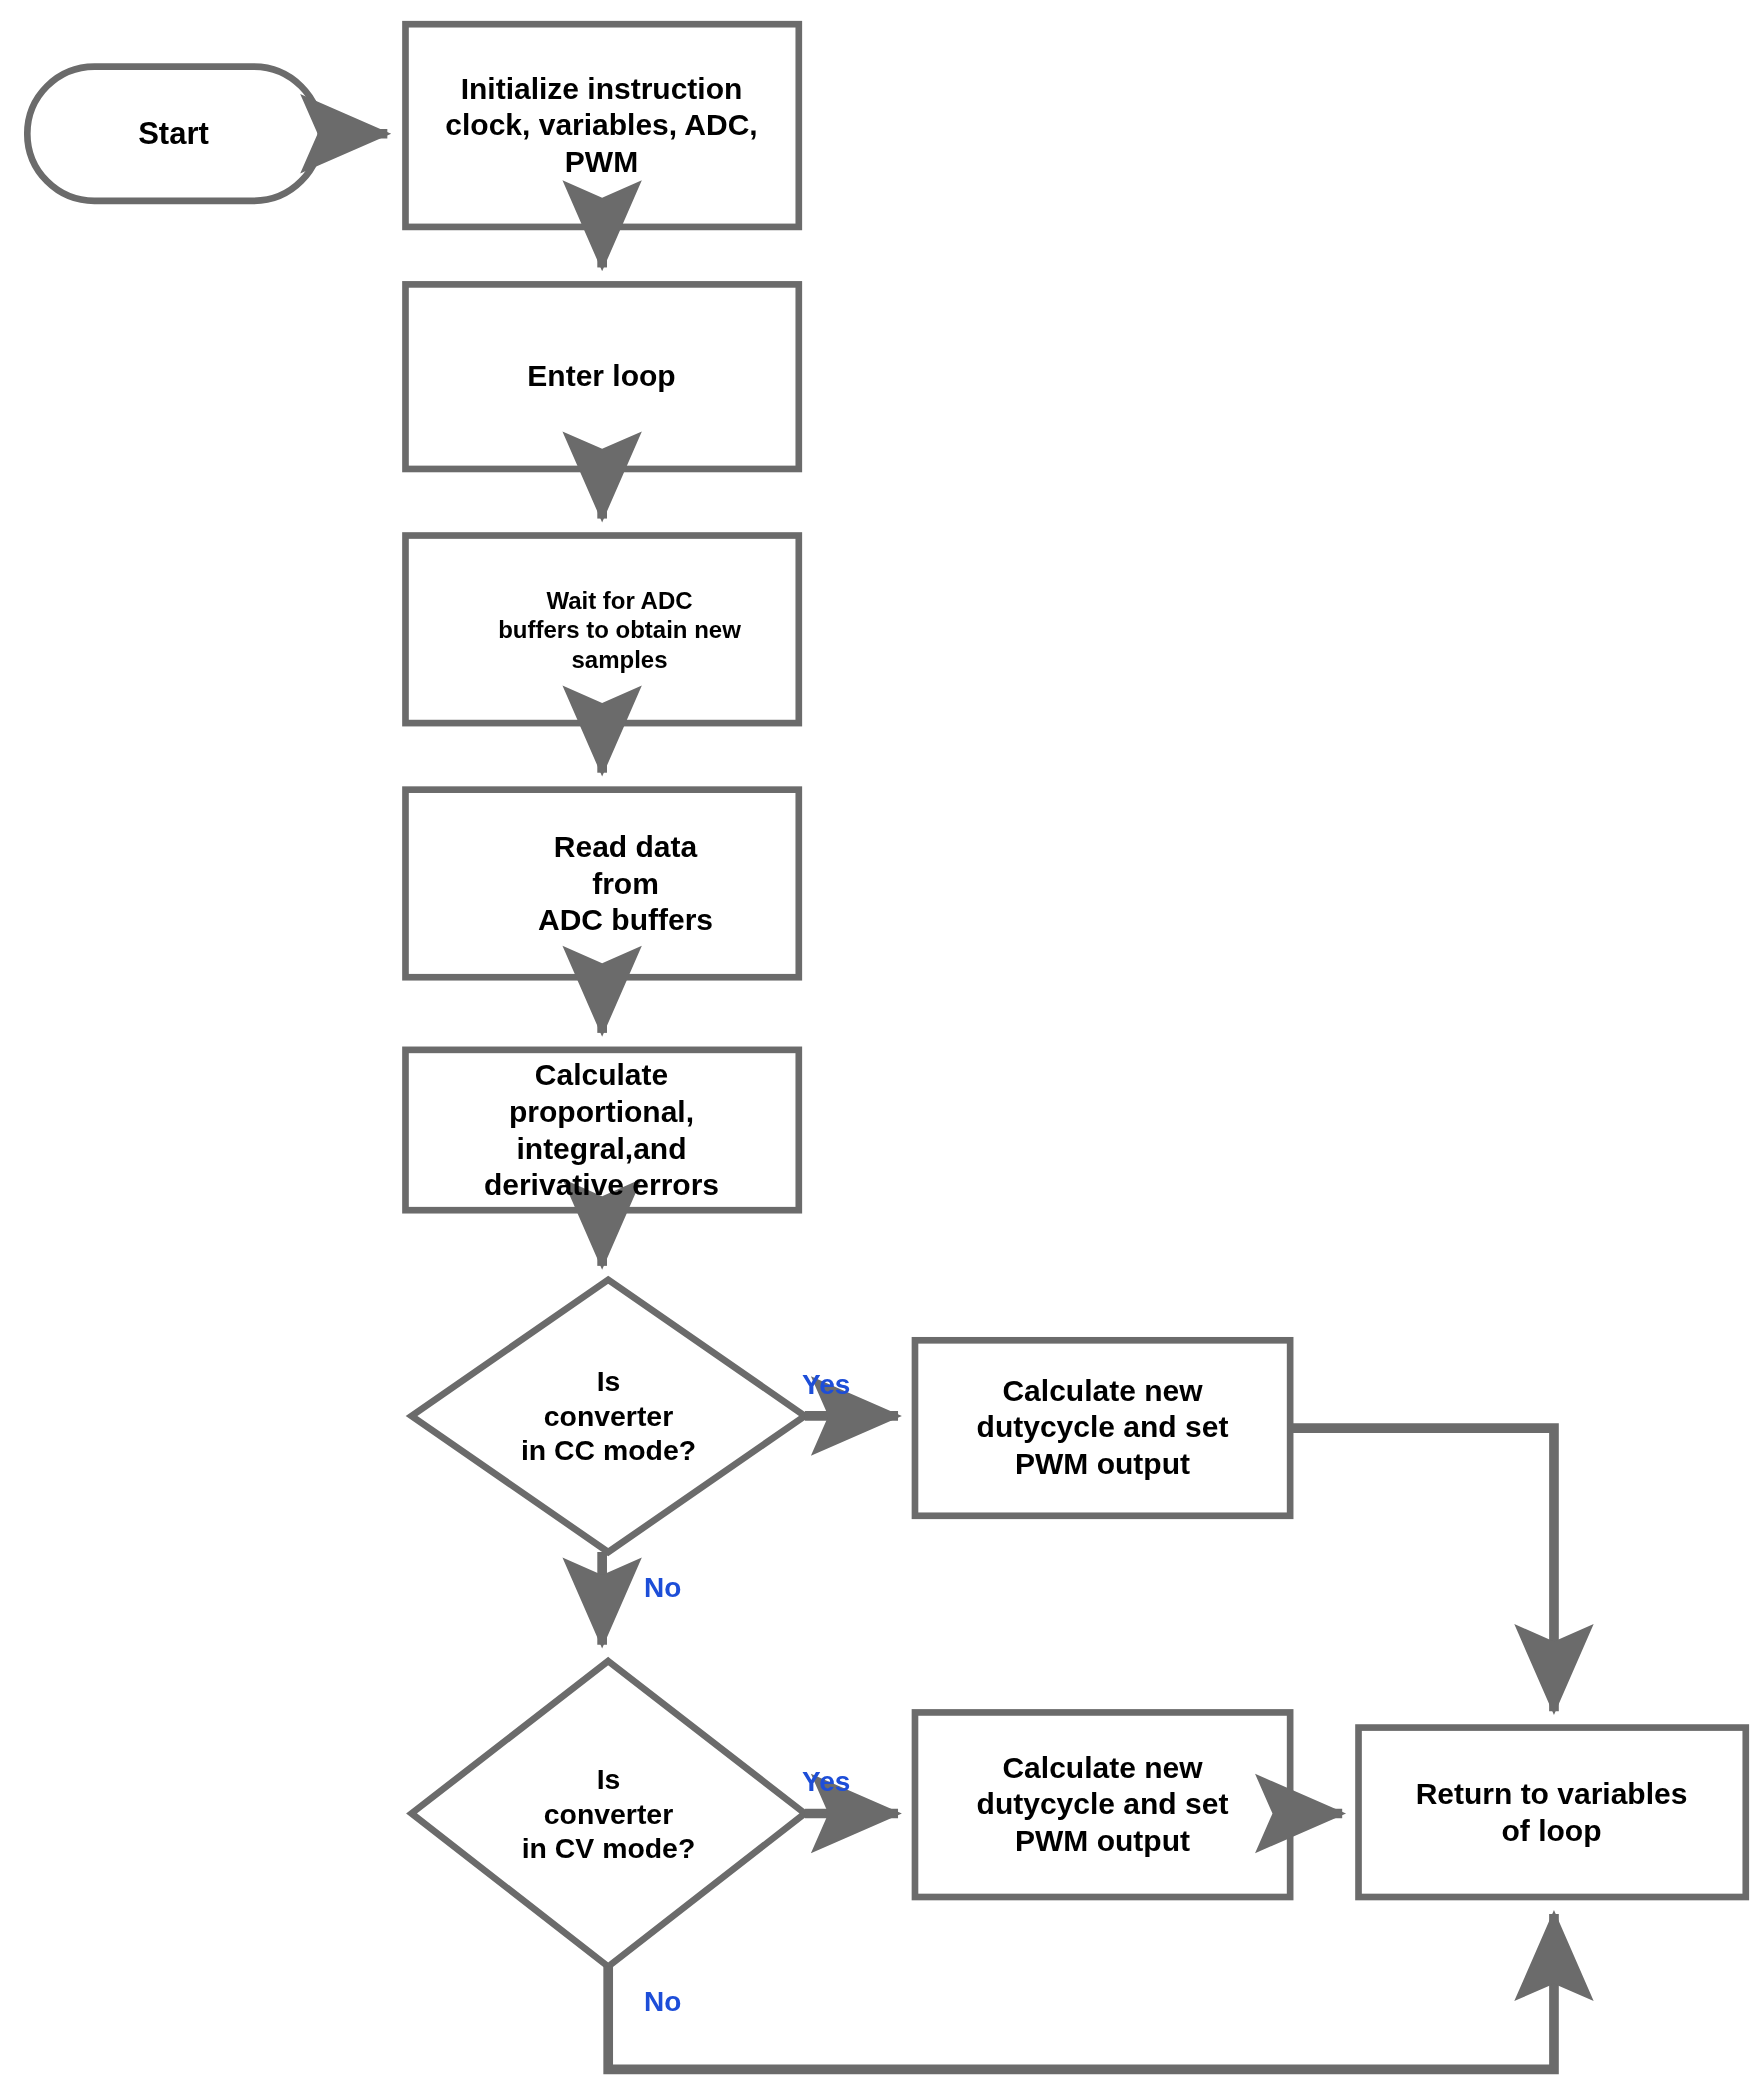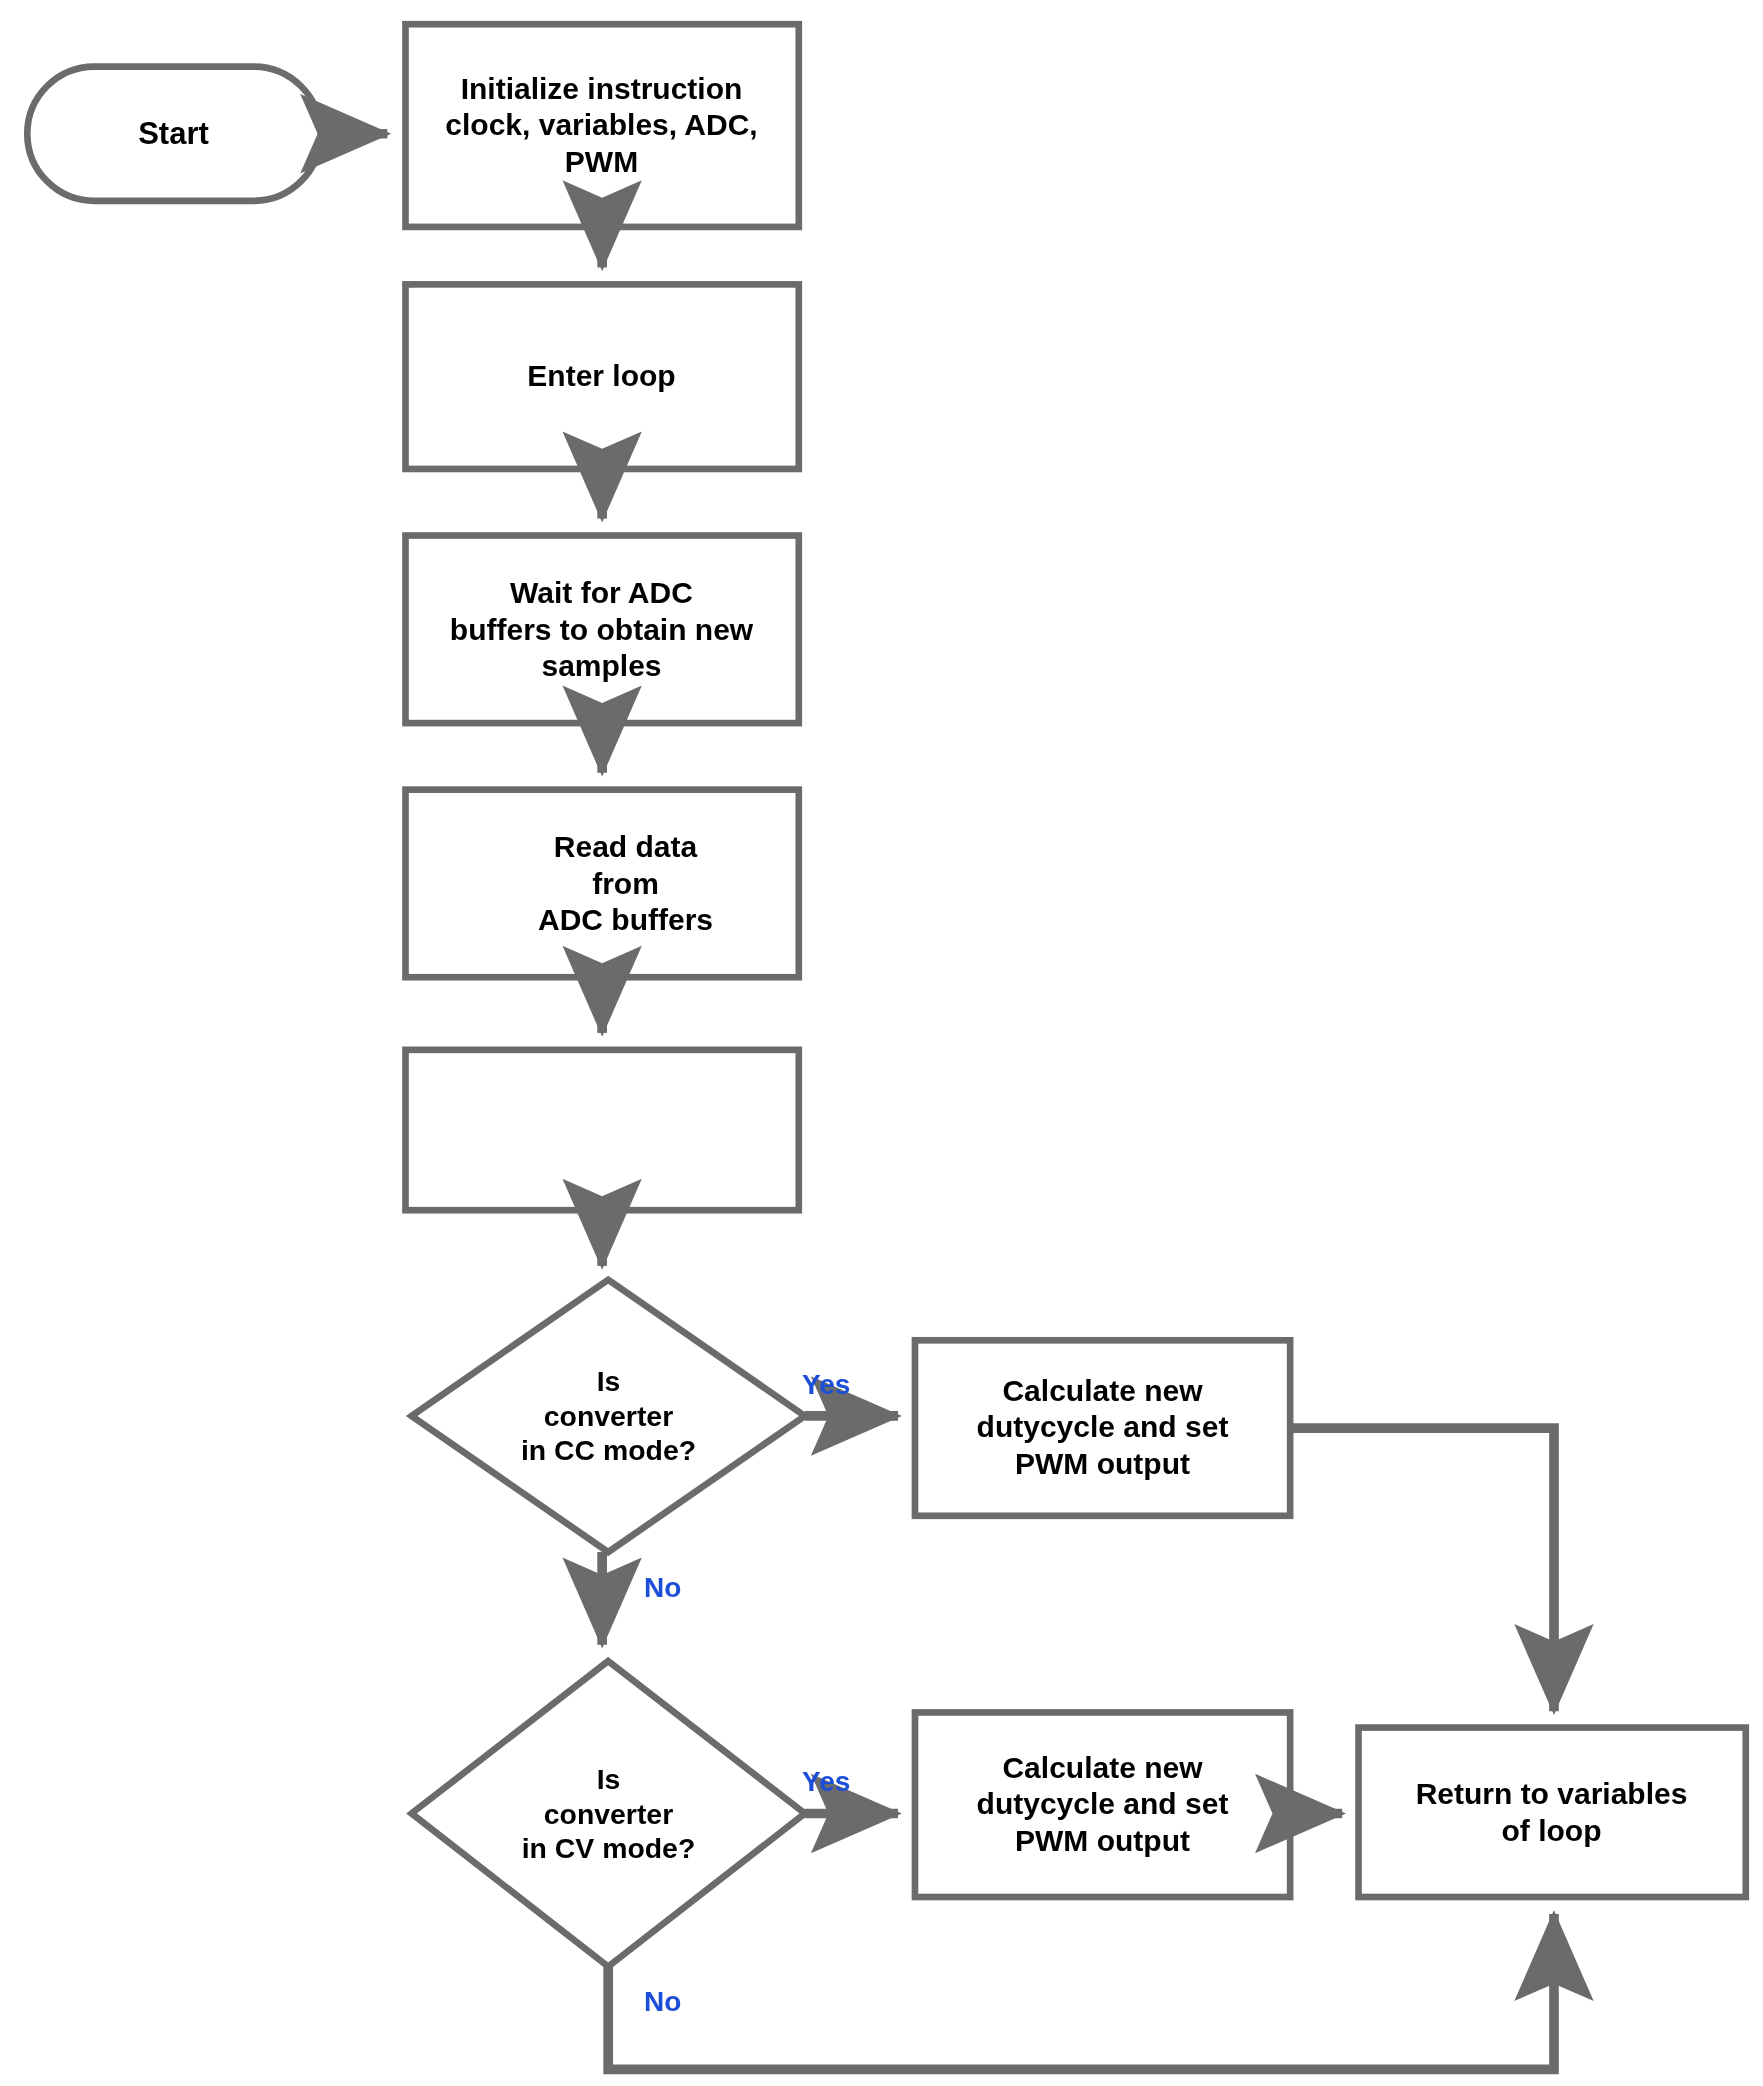--- a/index.html
+++ b/index.html
@@ -93,28 +93,32 @@
   </svg>
 
   <div class="node-label" style="left:27px;  top:67px;  width:293px; height:134px; font-size:31px;">Start</div>
 
   <div class="node-label" style="left:405px; top:24px;   width:393px; height:203px; font-size:30px;">Initialize instruction
 clock, variables, ADC,
 PWM</div>
 
   <div class="node-label" style="left:405px; top:284px;  width:393px; height:185px; font-size:30px;">Enter loop</div>
 
-  <div class="node-label" style="left:399px; top:536px;  width:405px; height:188px; font-size:30px;">Wait for ADC
+  <div class="node-label" style="left:417px; top:536px;  width:405px; height:188px; font-size:24px;">Wait for ADC
 buffers to obtain new
 samples</div>
 
   <div class="node-label" style="left:429px; top:790px; width:393px; height:188px; font-size:30px;">Read data
 from
 ADC buffers</div>
 
+  <div class="node-label" style="left:405px; top:1046px; width:393px; height:169px; font-size:30px;">Calculate
+proportional,
+integral,and
+derivative errors</div>
 
   <div class="node-label" style="left:439px; top:1310px; width:339px; height:212px; font-size:28.4px;">Is
 converter
 in CC mode?</div>
 
   <div class="node-label" style="left:915px; top:1340px; width:375px; height:175px; font-size:30px;">Calculate new
 dutycycle and set
 PWM output</div>
 
   <div class="node-label" style="left:439px; top:1708px; width:339px; height:212px; font-size:28.4px;">Is

